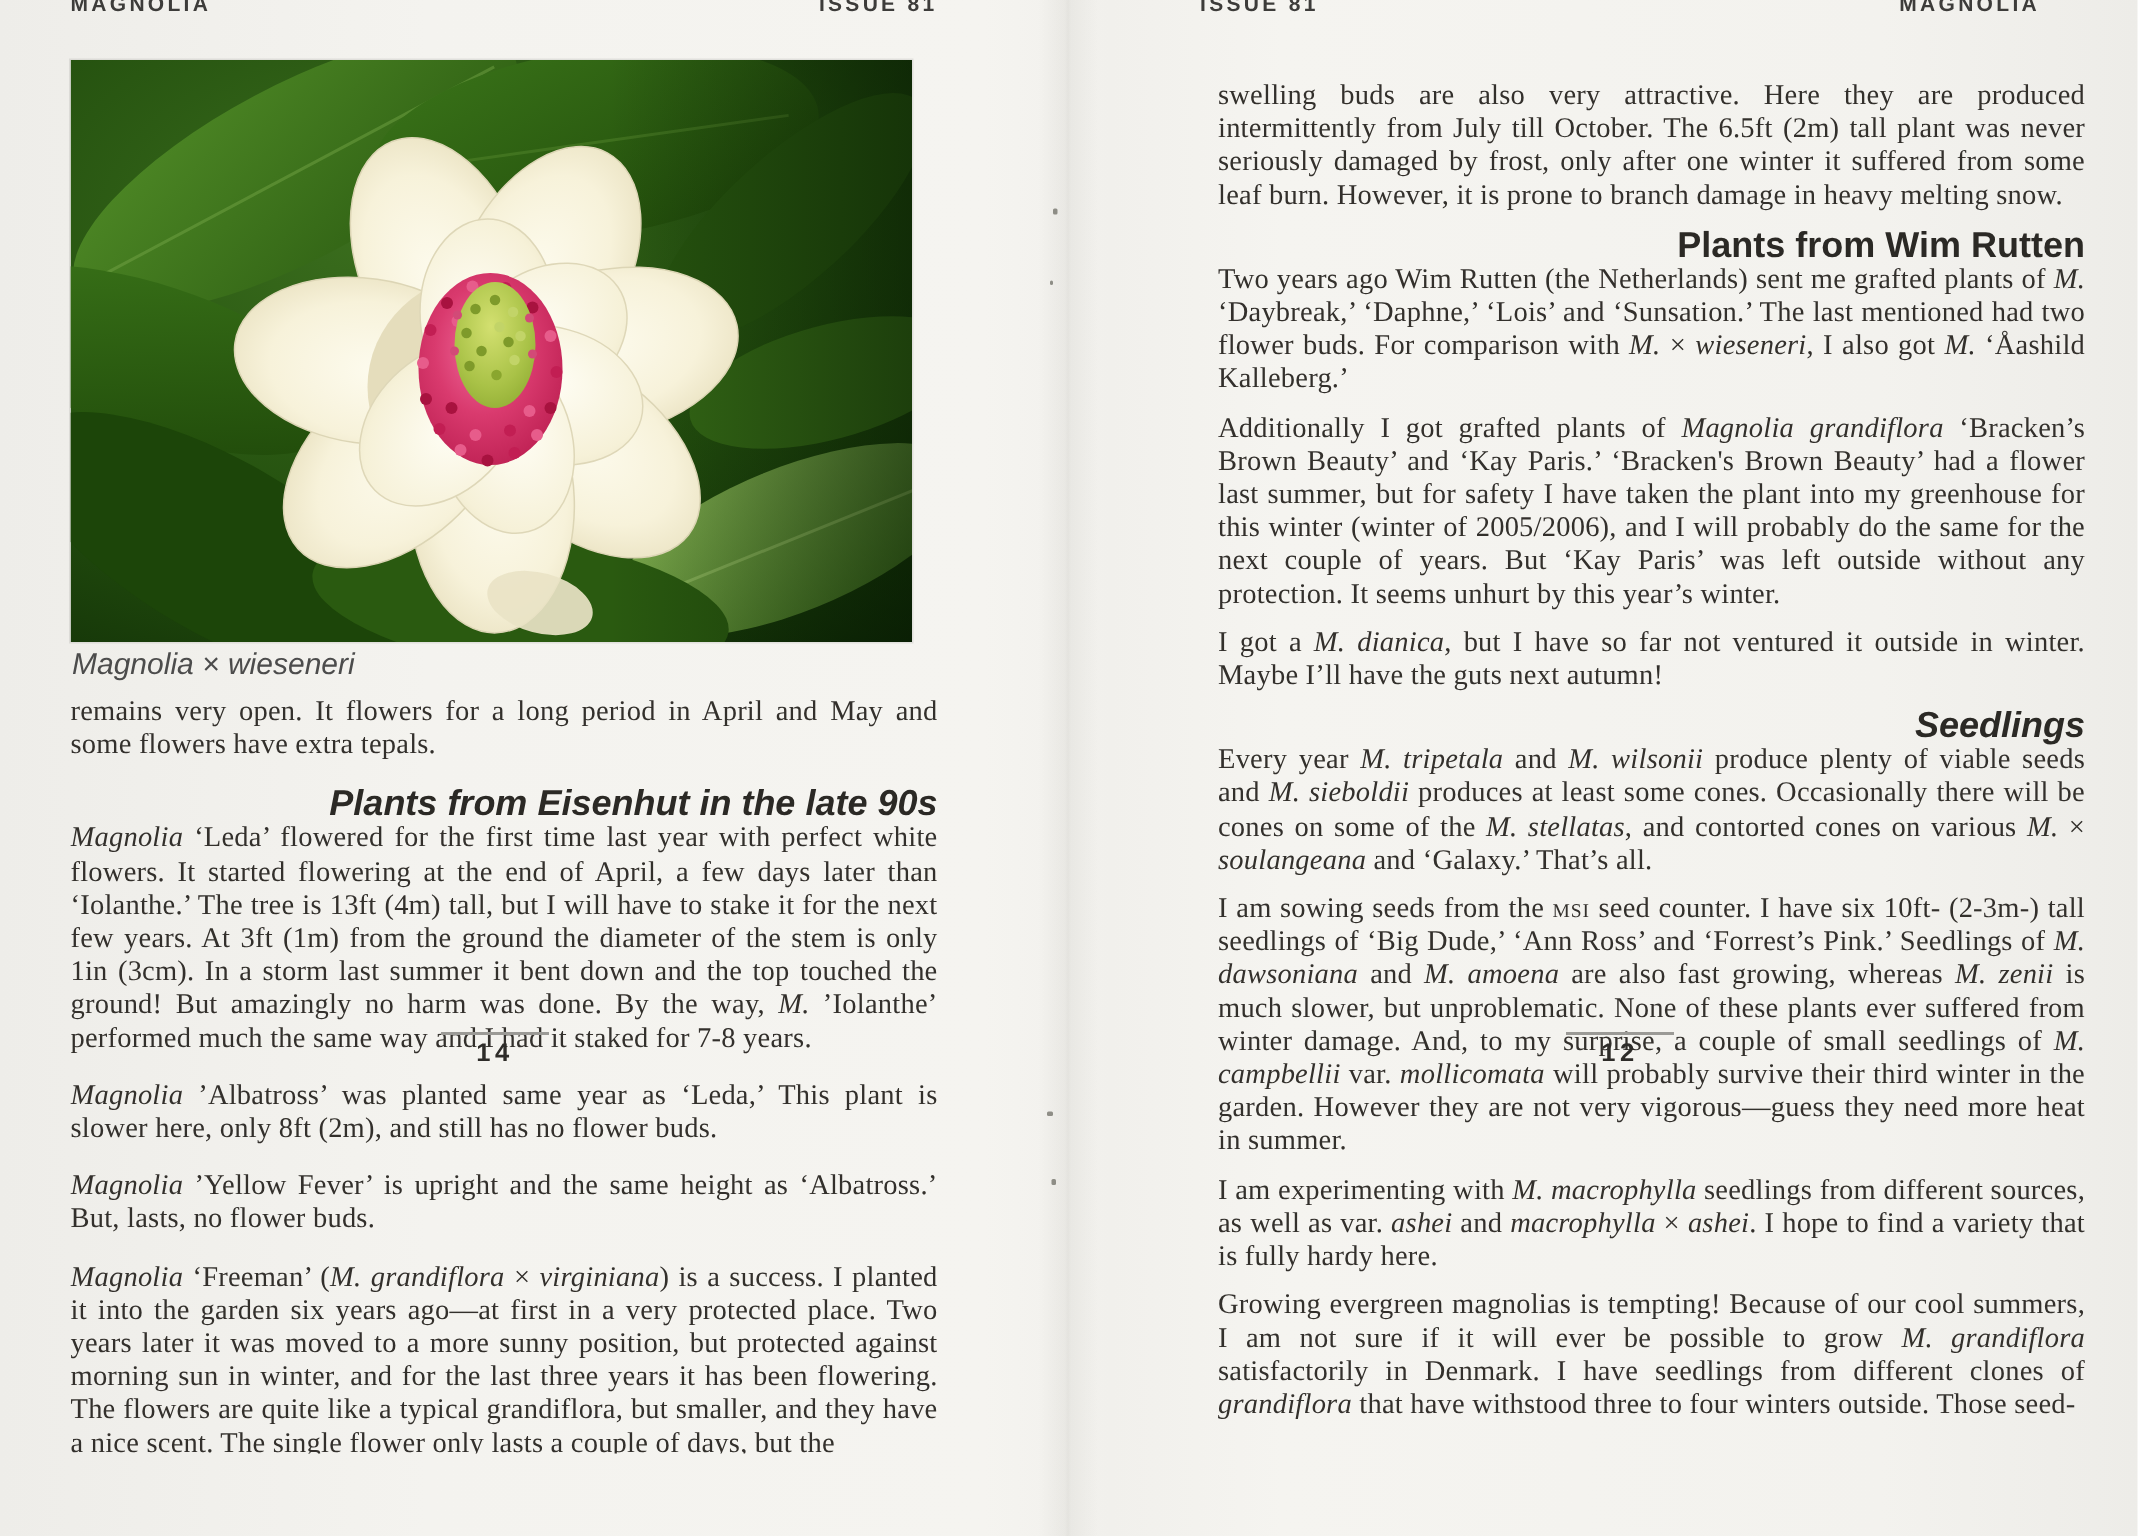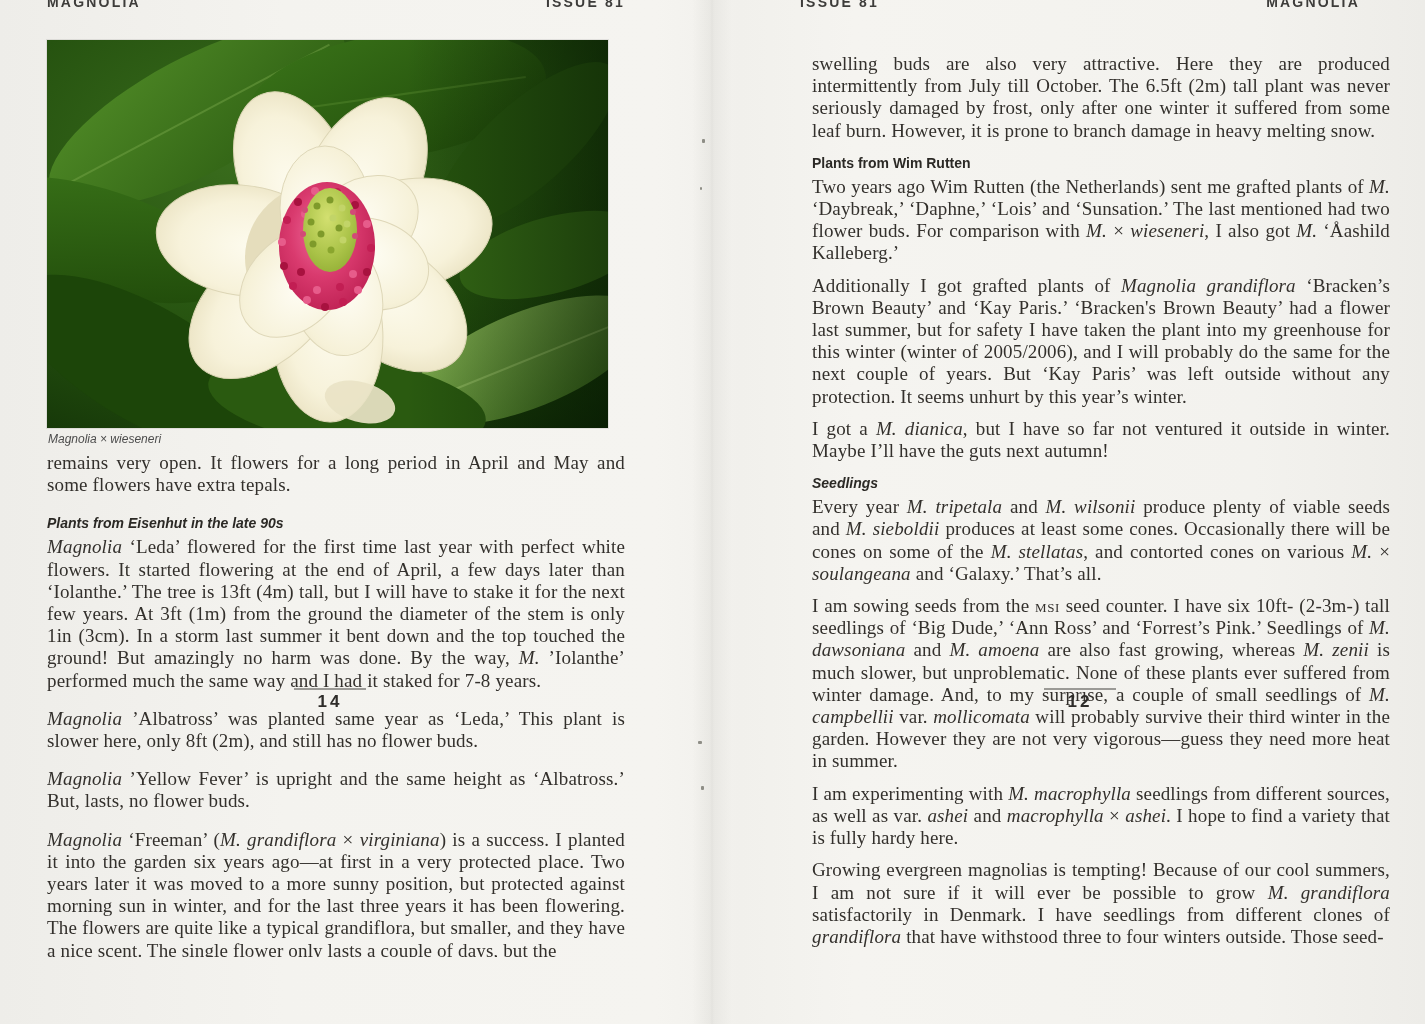--- a/index.html
+++ b/index.html
@@ -18,30 +18,30 @@
   .running-head{position:absolute;top:-6px;left:0;right:0;height:16px;
     font-family:"Liberation Sans",sans-serif;font-size:14px;font-weight:700;
     letter-spacing:2.2px;color:#3d3c3a;}
   .rh-l{position:absolute;left:47px;top:0;}
   .rh-r{position:absolute;right:87px;top:0;}
   .page.right .rh-l{left:88px;}
   .page.right .rh-r{right:65px;}
   .photo{position:absolute;left:47px;top:40px;width:561px;height:388px;margin:0;
     box-shadow:0 0 0 1px rgba(0,0,0,0.08);overflow:hidden;}
   .caption{position:absolute;left:48px;top:432px;width:560px;
-    font-family:"Liberation Sans",sans-serif;font-style:italic;font-size:12px;color:#4c4c4c;}
+    font-family:"Liberation Sans",sans-serif;font-style:italic;font-size:20px;color:#4c4c4c;}
   .column{position:absolute;width:578px;text-align:justify;
     font-size:19px;line-height:22.2px;letter-spacing:0.15px;overflow:hidden;}
-  .column.col-left{left:47px;top:452px;height:505px;}
+  .column.col-left{left:47px;top:464px;height:505px;}
   .column.col-right{left:100px;top:53px;height:928px;}
   .para{margin:0 0 16px 0;}
   .col-right .para{margin:0 0 10px 0;}
   .heading{margin:4px 0 1px 0;font-family:"Liberation Sans",sans-serif;
-    font-weight:700;font-style:italic;font-size:14px;line-height:23px;color:#2b2925;
-    text-align:left;letter-spacing:0;}
+    font-weight:700;font-style:italic;font-size:24px;line-height:23px;color:#2b2925;
+    text-align:right;letter-spacing:0;}
   .heading.upright{font-style:normal;}
   .it{font-style:italic;}
   .sc{text-transform:lowercase;font-variant:small-caps;letter-spacing:0.6px;}
   .folio{position:absolute;bottom:8px;width:80px;text-align:center;}
   .folio-rule{height:2px;background:#9b9a96;width:72px;margin:0 auto;}
   .folio-num{margin-top:2px;font-family:"Liberation Sans",sans-serif;font-weight:700;
     font-size:17px;letter-spacing:3px;color:#2e2c29;}
   .page.left .folio{left:290px;}
   .page.right .folio{left:328px;}
 </style>

